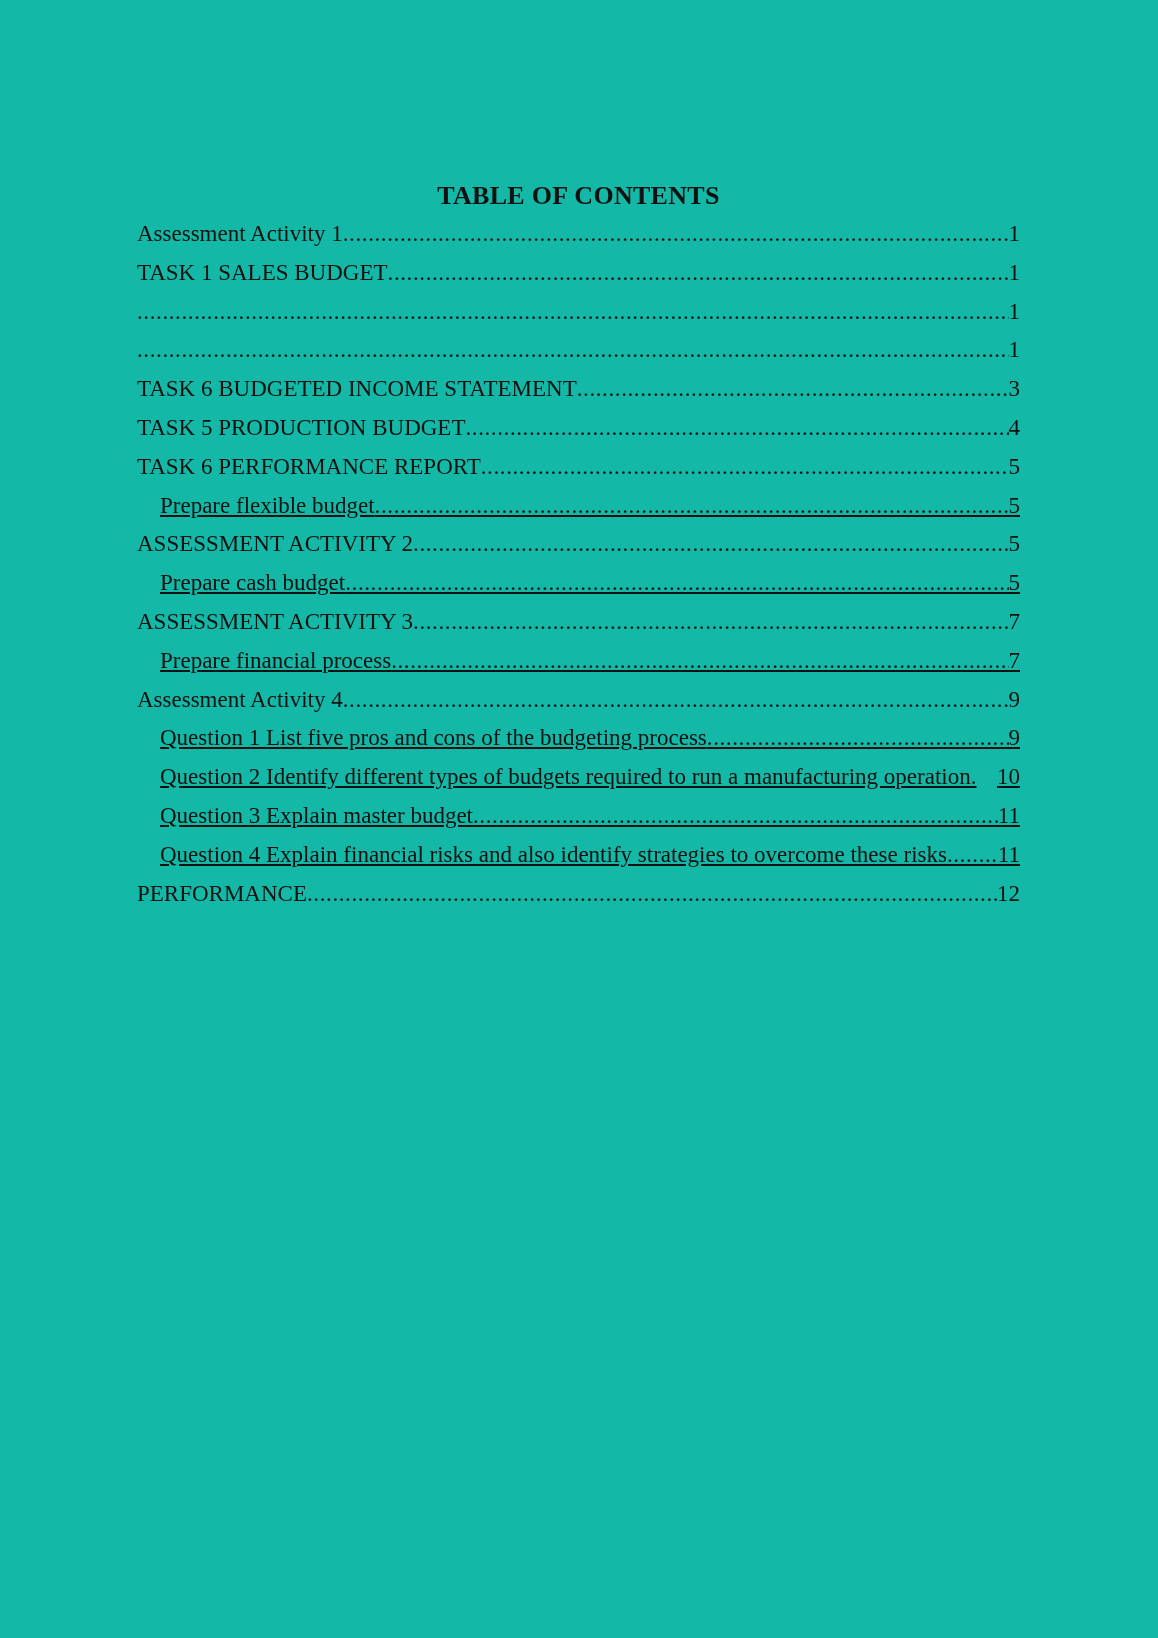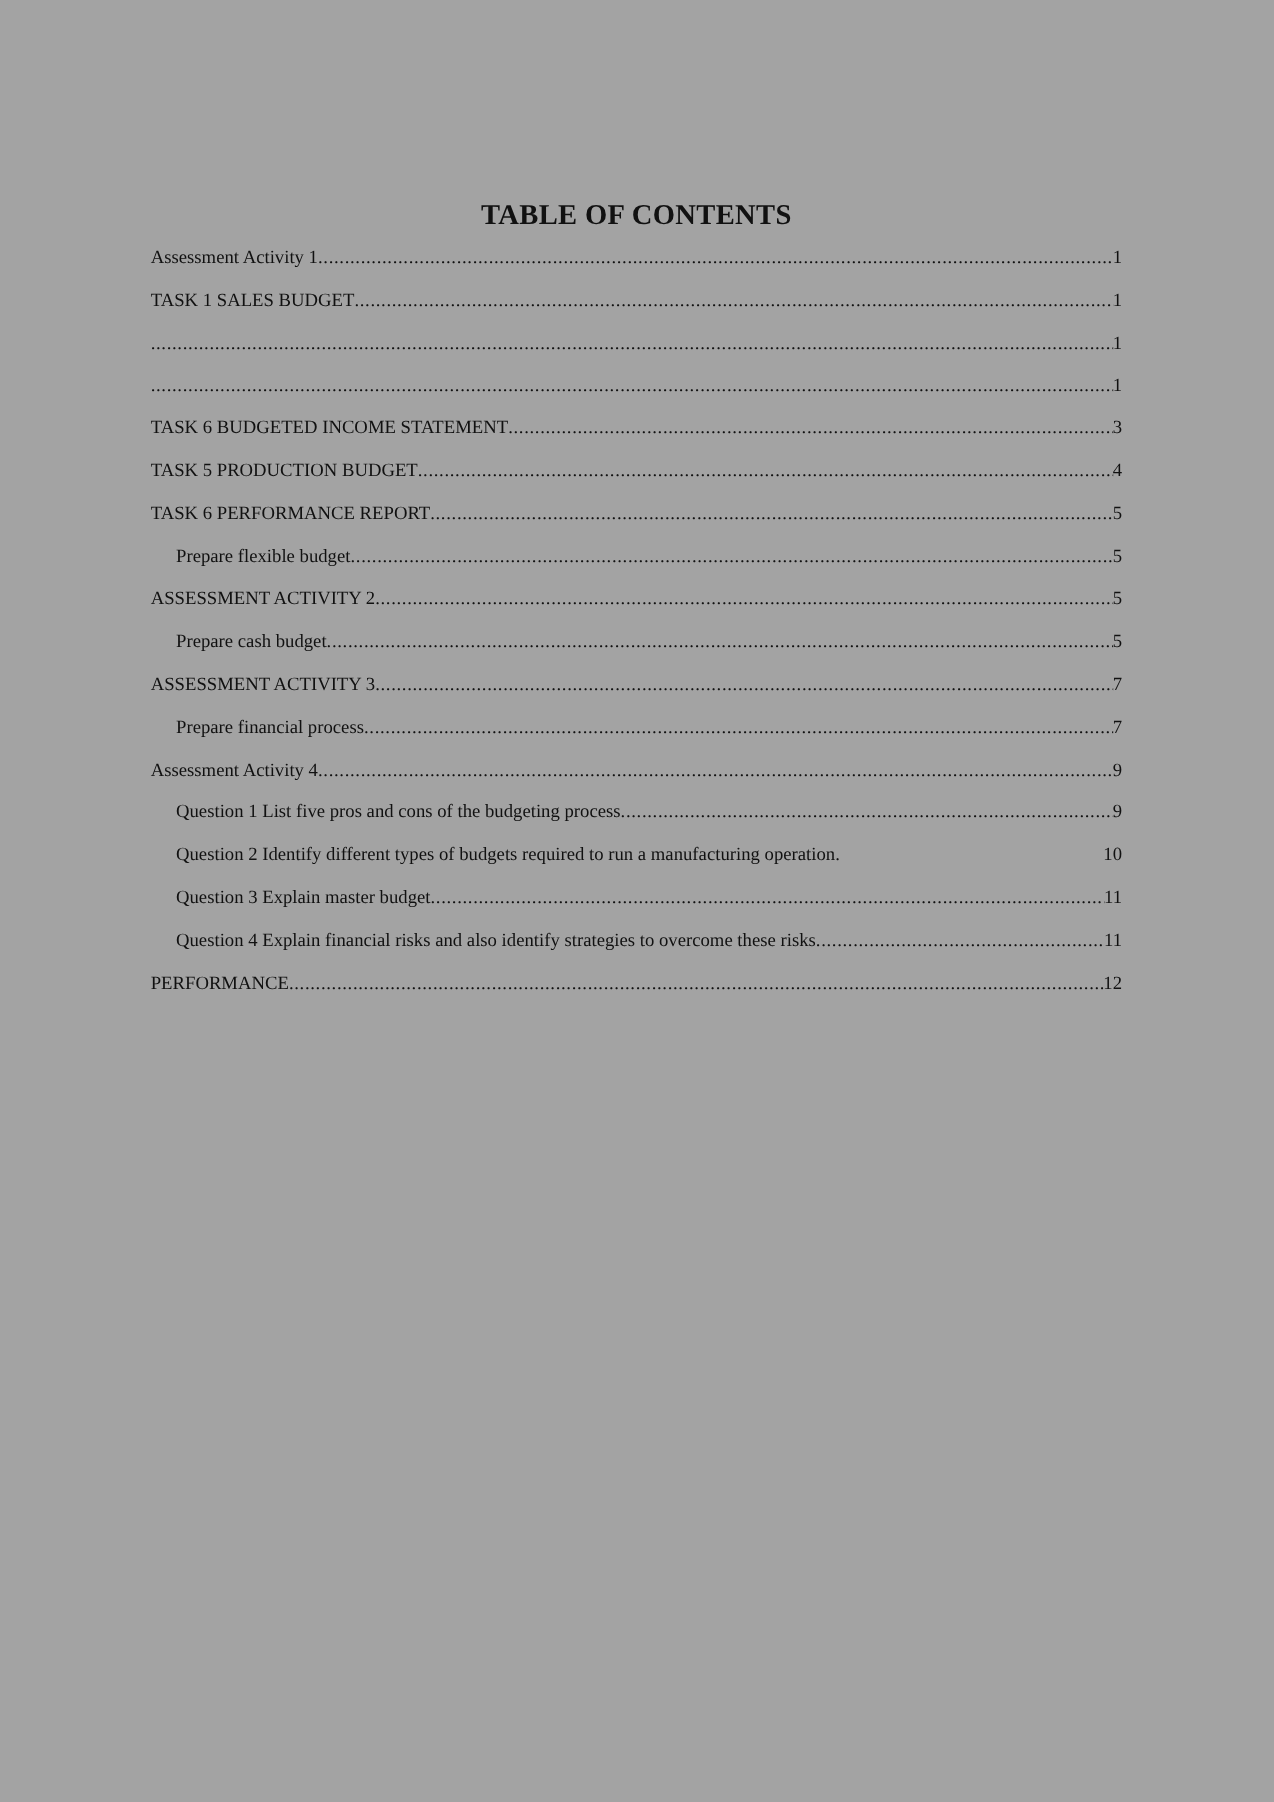--- a/index.html
+++ b/index.html
@@ -4,47 +4,48 @@
 <style>
   html, body {
     margin: 0;
     padding: 0;
     background: #ffffff;
   }
   .page {
     position: relative;
     width: 1158px;
     height: 1638px;
-    background: #a3a3a3;
+    background: #14b8a6;
     color: #111111;
     font-family: "Liberation Serif", "DejaVu Serif", serif;
     box-sizing: border-box;
     padding: 181px 138px 0 137px;
     overflow: hidden;
   }
   .toc-title {
     font-size: 26px;
     font-weight: bold;
     line-height: 30px;
     text-align: center;
     letter-spacing: 0.3px;
     color: #111111;
   }
   .toc-list {
     margin-top: 4px;
   }
   .toc-row {
     display: flex;
     align-items: baseline;
-    font-size: 17px;
+    font-size: 23px;
     line-height: 38.8px;
     white-space: nowrap;
   }
   .toc-row.level-2 {
     padding-left: 23px;
+    text-decoration: underline;
   }
   .toc-label {
     flex: 0 0 auto;
   }
   .toc-leader {
     flex: 1 1 0;
     min-width: 0;
     overflow: hidden;
     white-space: nowrap;
     letter-spacing: 0.6px;

